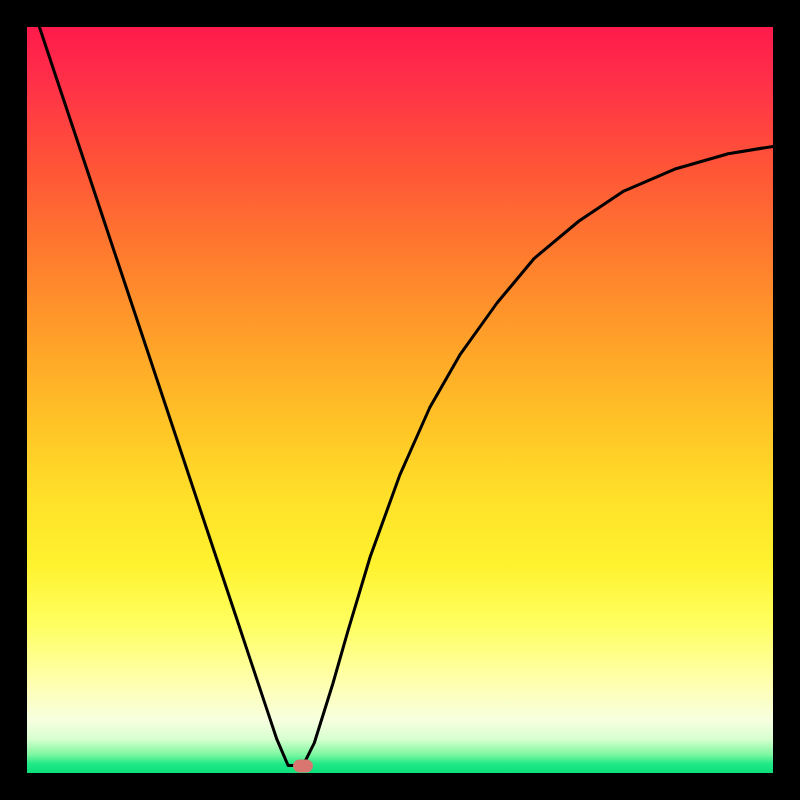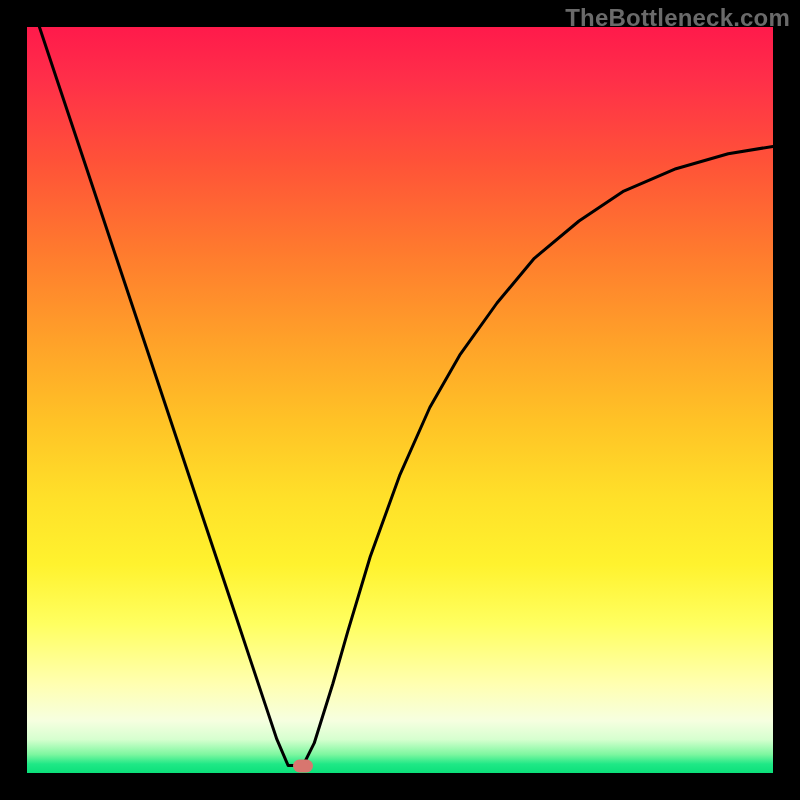--- a/index.html
+++ b/index.html
@@ -79,21 +79,20 @@
     border-radius: 7px;
     transform: translate(-50%, -50%);
     z-index: 5;
   }
 </style>
 </head>
 <body>
 
 <div class="frame">
 
-  <div class="watermark">TheBottleneck.com</div>
 
   <div class="plot">
     <div class="gradient"></div>
 
     <svg class="curve" viewBox="0 0 746 746" preserveAspectRatio="none">
       <path fill="none" stroke="#000" stroke-width="3" stroke-linejoin="round" stroke-linecap="round" d="M0.0 -37.3 L29.8 52.2 L59.7 141.7 L89.5 231.3 L119.4 320.8 L149.2 410.3 L179.0 499.8 L208.9 589.3 L223.8 634.1 L238.7 678.9 L249.9 712.4 L261.1 738.5 L268.6 738.5 L276.0 738.5 L287.2 716.2 L305.9 656.5 L320.8 604.3 L343.2 529.7 L373.0 447.6 L402.8 380.5 L432.7 328.2 L470.0 276.0 L507.3 231.3 L552.0 194.0 L596.8 164.1 L649.0 141.7 L701.2 126.8 L746.0 119.4"></path>
     </svg>
 
     <div class="marker" style="left: 276.02px; top: 738.54px; background: rgb(216, 118, 111);"></div>
   </div>

